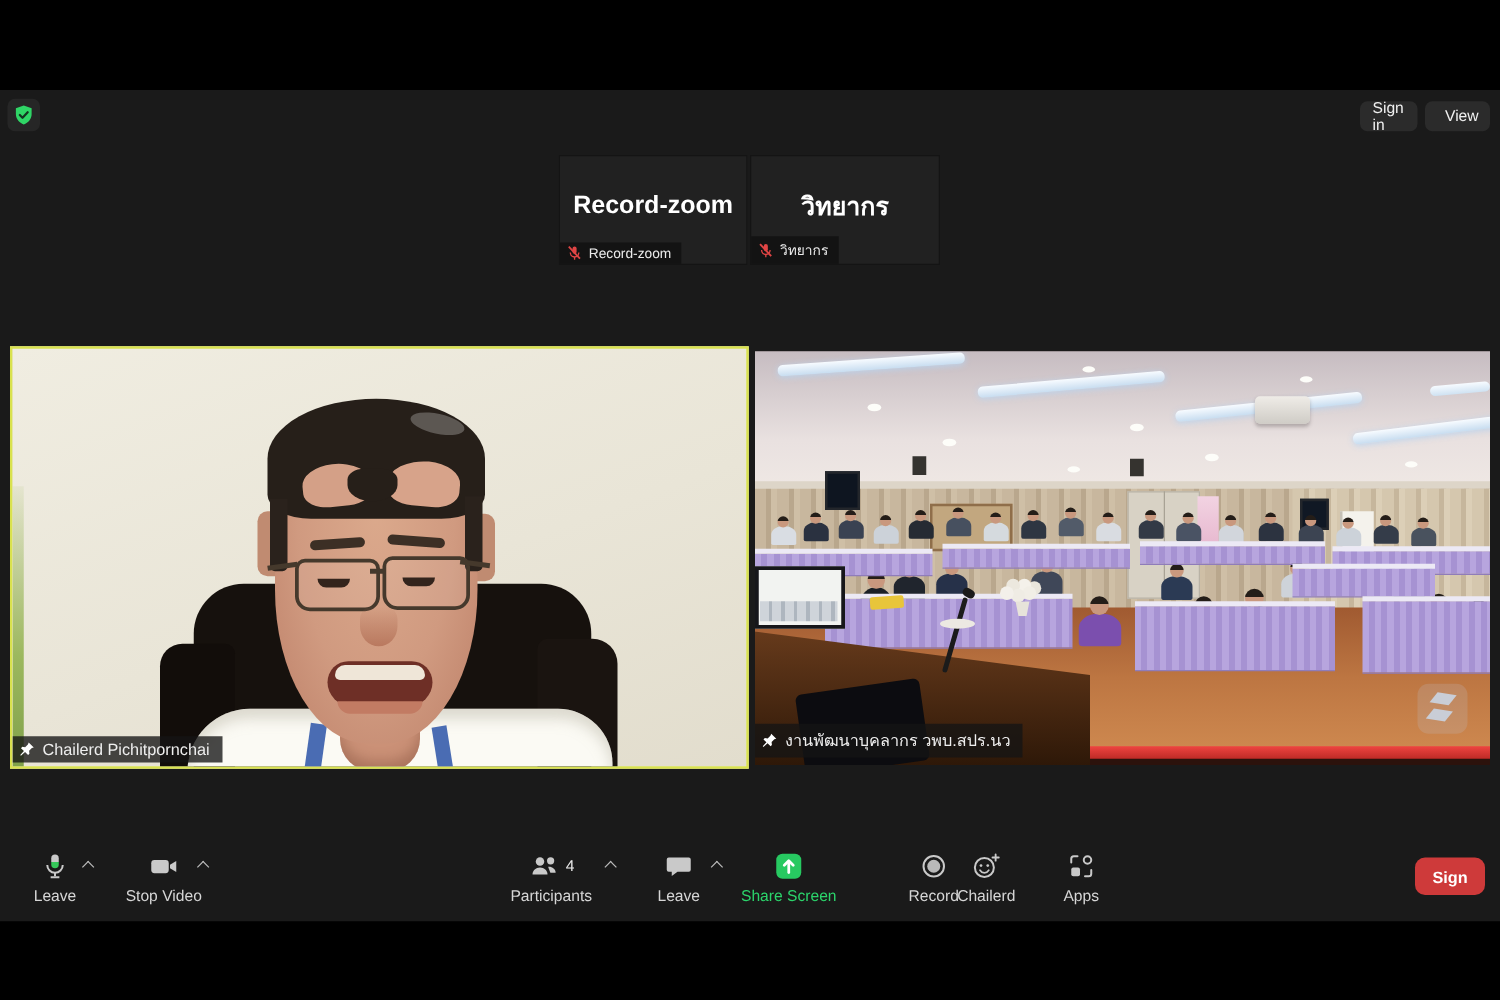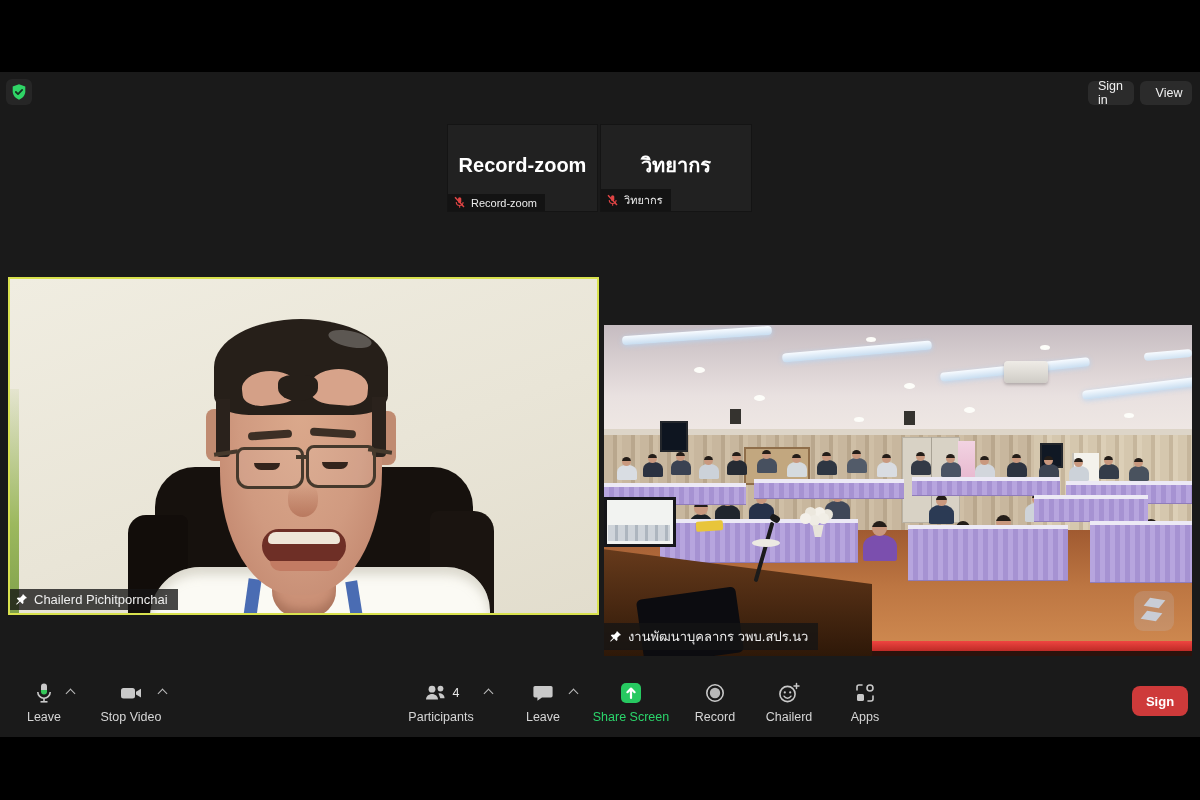--- a/index.html
+++ b/index.html
@@ -3,31 +3,31 @@
 <meta charset="utf-8">
 <style>
   html,body{margin:0;padding:0;background:#000;width:1200px;height:800px;overflow:hidden;
     font-family:"Liberation Sans","DejaVu Sans",sans-serif;}
   .stage{position:relative;width:1200px;height:800px;background:#000;}
   .app{position:absolute;left:0;top:72px;width:1200px;height:665px;background:#1a1a1a;}
   
   .shield-box{position:absolute;left:6px;top:7px;width:26px;height:26px;border-radius:6px;
     background:#262626;display:flex;align-items:center;justify-content:center;}
   .top-btn{position:absolute;top:9px;height:24px;border-radius:6px;background:#2b2b2b;color:#f0f0f0;
-    font-size:12.5px;display:flex;align-items:center;justify-content:center;gap:6px;padding:0 10px;box-sizing:border-box;cursor:pointer;}
+    font-size:12.5px;display:flex;align-items:center;justify-content:flex-start;gap:6px;padding:0 10px;box-sizing:border-box;cursor:pointer;}
   
   .tile{position:absolute;top:52px;height:88px;background:#212121;border:1px solid #141414;box-sizing:border-box;}
   .tile-name{position:absolute;left:0;right:0;top:46%;transform:translateY(-50%);text-align:center;
     color:#fff;font-weight:700;font-size:20px;}
   .chip{position:absolute;left:0;bottom:0;background:rgba(17,17,17,.88);color:#ececec;
     display:flex;align-items:center;gap:5px;padding:2px 8px 2px 5px;font-size:11px;white-space:nowrap;}
   
   .video{position:absolute;overflow:hidden;}
   .video-left{left:8px;top:205px;width:591px;height:338px;border:2px solid #d9e24e;box-sizing:border-box;background:#e9e5d8;}
-  .video-right{left:604px;top:209px;width:588px;height:331px;background:#8a7f83;margin-top:44px;}
+  .video-right{left:604px;top:209px;width:588px;height:331px;background:#8a7f83;}
   .vchip{position:absolute;left:0;bottom:3px;background:rgba(20,20,20,.78);color:#eee;
     display:flex;align-items:center;gap:6px;padding:3px 10px 3px 5px;font-size:13px;white-space:nowrap;z-index:9;}
   .scene{position:absolute;inset:0;}
   .scene div{position:absolute;}
   
   .tbtn{position:absolute;top:680px;display:flex;flex-direction:column;align-items:center;gap:4px;
     color:#d6d6d6;font-size:12.5px;cursor:pointer;}
   .ticon{height:26px;display:flex;align-items:center;justify-content:center;}
   .chev{position:absolute;width:9px;height:9px;cursor:pointer;}
   .chev:before{content:"";position:absolute;left:1px;top:3px;width:6px;height:6px;
@@ -411,21 +411,21 @@
     <div class="ticon">
       <svg width="26" height="26" viewBox="0 0 26 26">
         <rect x="3" y="3" width="20" height="20" rx="5" fill="#27c961"></rect>
         <path d="M13 18v-8.5" stroke="#fff" stroke-width="2.2" stroke-linecap="round"></path>
         <path d="M9.4 12.2L13 8.6l3.6 3.6" fill="none" stroke="#fff" stroke-width="2.2" stroke-linecap="round" stroke-linejoin="round"></path>
       </svg>
     </div>
     <span class="green">Share Screen</span>
   </div>
 
-  <div class="tbtn" style="left:684px;width:62px;">
+  <div class="tbtn" style="left:716px;width:62px;">
     <div class="ticon">
       <svg width="24" height="24" viewBox="0 0 24 24">
         <circle cx="12" cy="12" r="8.2" fill="none" stroke="#c9c9c9" stroke-width="1.6"></circle>
         <circle cx="12" cy="12" r="5.2" fill="#b9b9b9"></circle>
       </svg>
     </div>
     <span>Record</span>
   </div>
 
   <div class="tbtn" style="left:752px;width:74px;">

